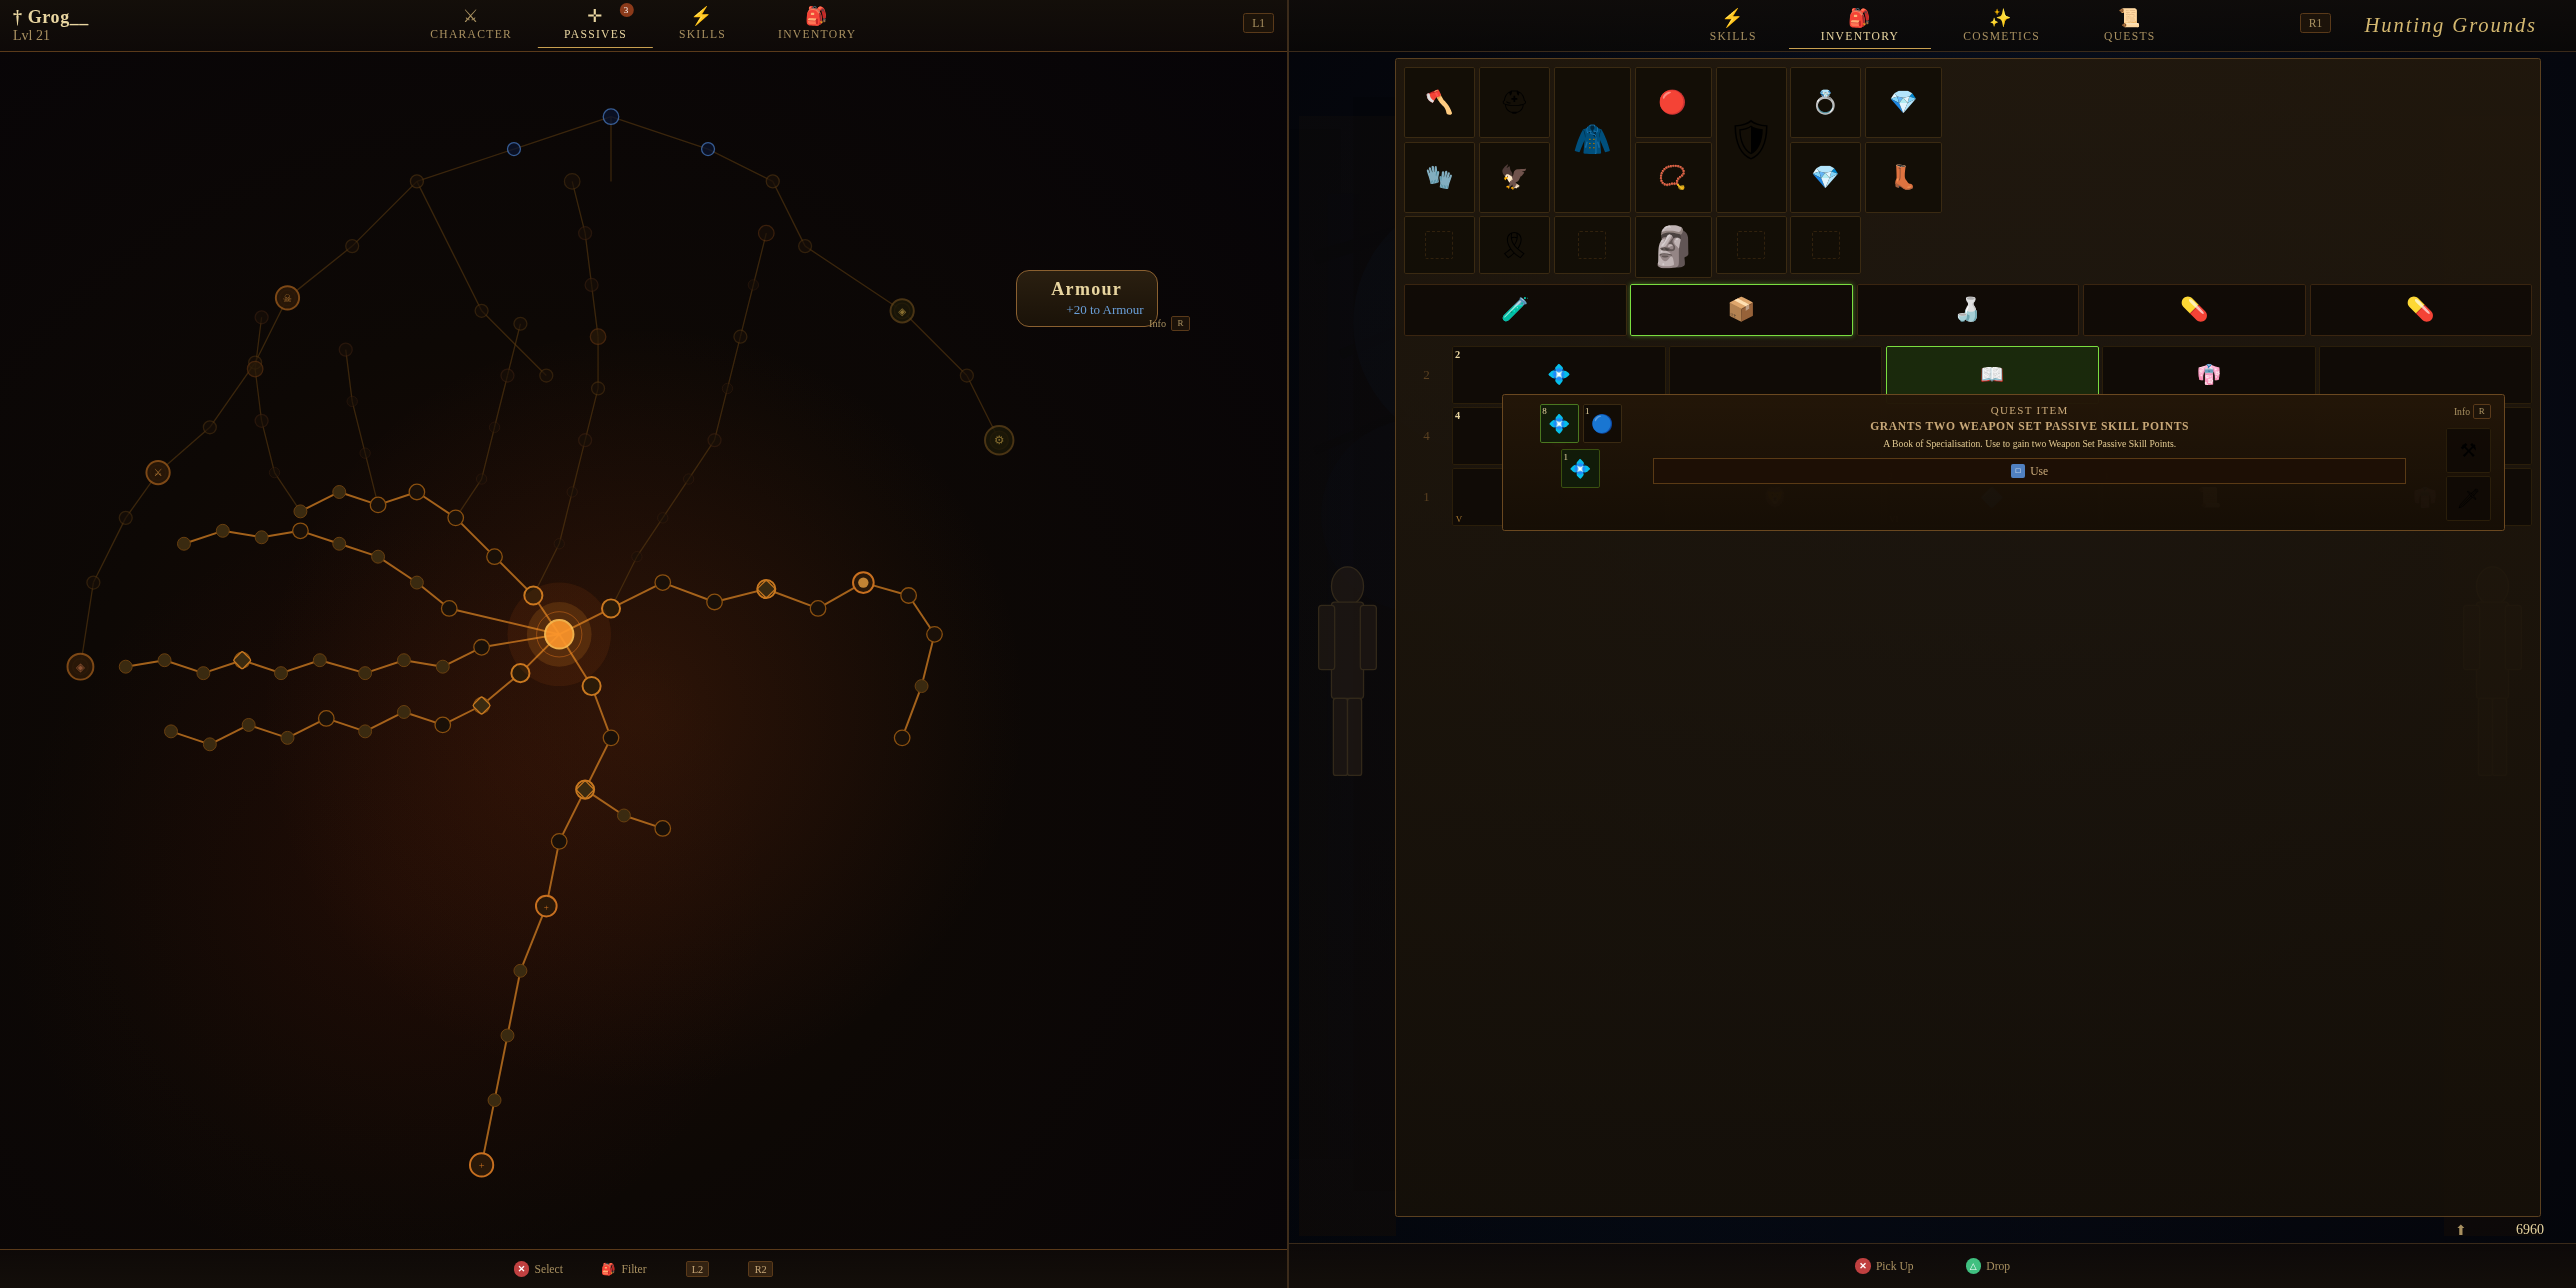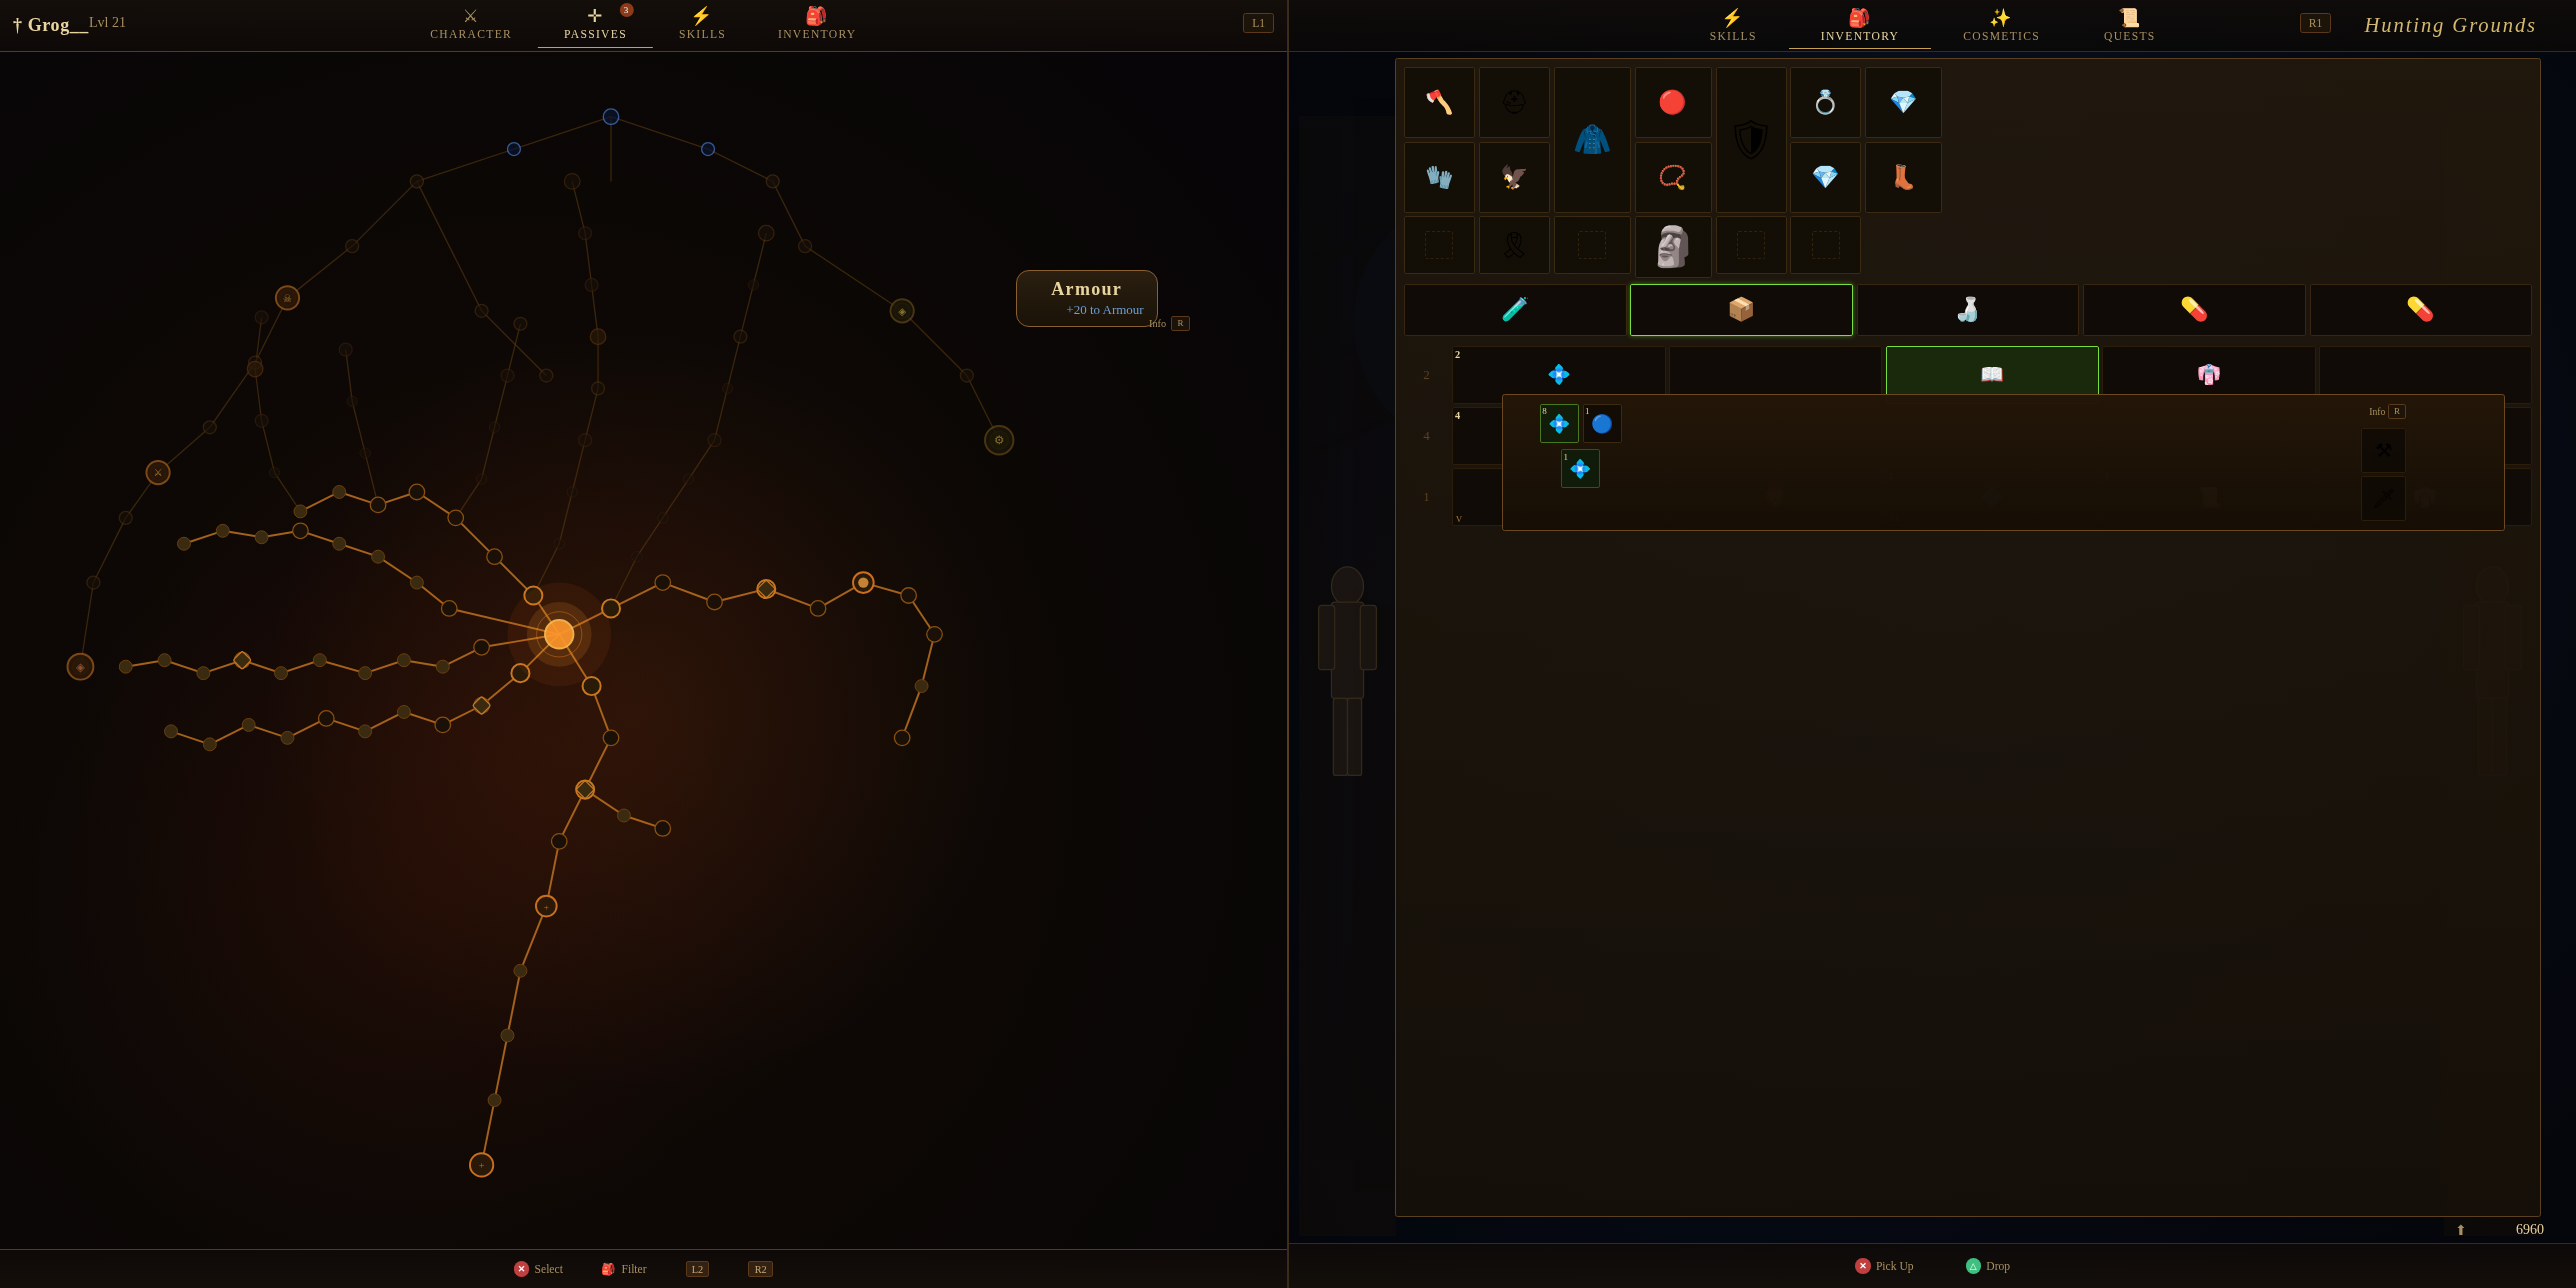--- a/index.html
+++ b/index.html
@@ -36,21 +36,21 @@
       height: 52px;
       background: linear-gradient(180deg, rgba(20,15,10,0.95) 0%, rgba(15,10,8,0.8) 100%);
       border-bottom: 1.3px solid #5a3a1a;
       display: flex;
       align-items: center;
       z-index: 10;
     }
 
     .char-info {
       display: flex;
-      flex-direction: row;
+      flex-direction: column;
       padding: 5.2px 13px;
     }
 
     .char-name {
       color: #e8d5a0;
       font-size: 18px;
       font-weight: bold;
       letter-spacing: 0.6px;
     }
 
@@ -1129,20 +1129,29 @@
             </div>
           </div>
           <div style="display:flex;gap:3.9px;">
             <div class="bs" style="width:39px;height:39px;font-size:18px;background:rgba(15,30,10,0.8);border-color:#3a5010;position:relative;">
               <span style="position:absolute;top:1.3px;left:1.3px;font-size:9px;color:#e8d5a0;">1</span>
               💠
             </div>
           </div>
         </div>
 
+        <div class="bos-text-area">
+          <span class="bos-type">Quest Item</span>
+          <span class="bos-title">Grants two Weapon Set Passive Skill Points</span>
+          <span class="bos-desc">A Book of Specialisation. Use to gain two Weapon Set Passive Skill Points.</span>
+          <div class="bos-use-btn">
+            <span class="square-btn">□</span>
+            <span>Use</span>
+          </div>
+        </div>
 
         <div class="bos-right">
           <div class="info-r-btn">
             <span>Info</span>
             <span class="r-badge">R</span>
           </div>
 
           <div style="display:flex;flex-direction:column;gap:3.2px;margin-top:5.2px;">
             <div class="bs" style="width:45px;height:45px;font-size:19.3px;">⚒</div>
             <div class="bs" style="width:45px;height:45px;font-size:19.3px;">🗡</div>

